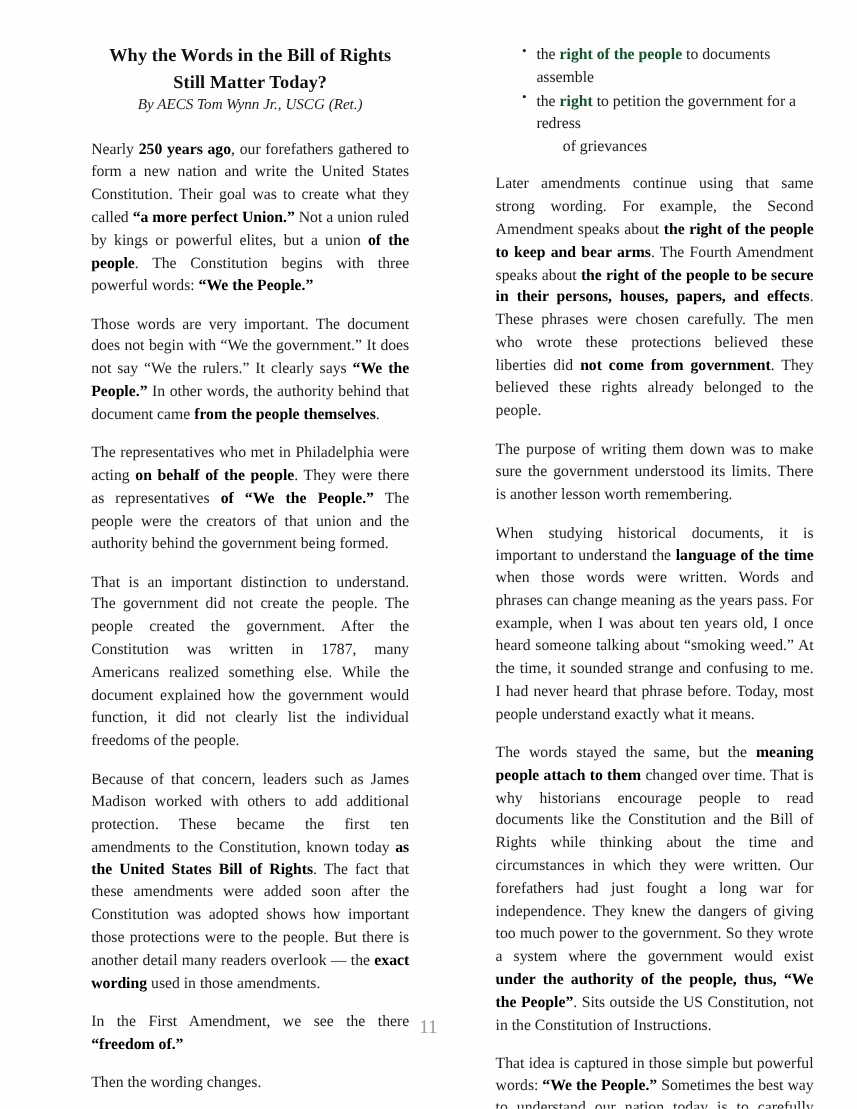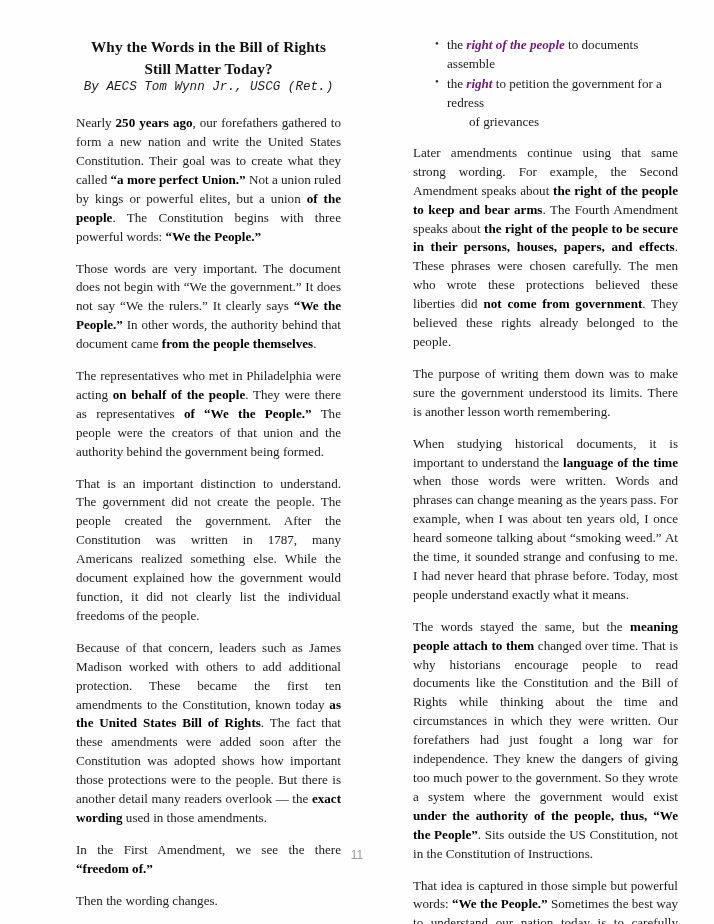--- a/index.html
+++ b/index.html
@@ -47,21 +47,20 @@
     letter-spacing: 0.1px;
     margin: 0 0 1px 0;
     color: #111;
   }
   .byline {
     font-size: 12.6px;
     font-style: italic;
     text-align: center;
     margin: 0 0 20px 0;
     color: #1d1d1d;
-    font-family: Liberation Mono, monospace;
   }
 
   
   p.body {
     font-size: 13.1px;
     line-height: 1.445;
     text-align: justify;
     text-justify: inter-word;
     margin: 0 0 13px 0;
     color: #1b1b1b;
@@ -91,21 +90,21 @@
     content: "\2022";
     position: absolute;
     left: 0;
     top: -0.5px;
     font-size: 11px;
   }
   ul.bullets.right-list li {
     padding-left: 12px;
     line-height: 1.45;
   }
-  ul.bullets li b { font-weight: bold; color: #701a75; font-style: italic; }
+  ul.bullets li b { font-weight: bold; color: #14532d; }
   ul.bullets li .cont {
     display: block;
     padding-left: 22px;
   }
 
   
   .psalm-block {
     margin-top: 34px;
     text-align: center;
   }
@@ -123,23 +122,23 @@
     color: #3b82f6;
   }
 
   
   .page-number {
     position: absolute;
     left: 0;
     right: 0;
     top: 848px;
     text-align: center;
-    font-size: 12px;
+    font-size: 16px;
     color: #9a9a9a;
-    font-family: Liberation Sans, sans-serif;
+    font-family: Liberation Serif, serif;
   }
 </style>
 </head>
 <body>
 
 <div class="page">
 
   <div class="columns">
 
     <div class="col">

